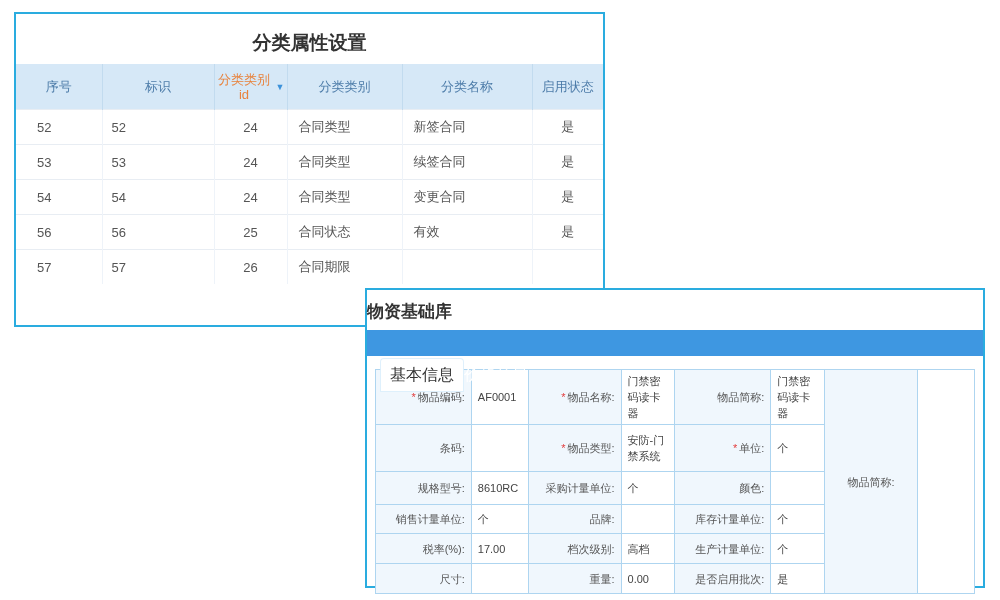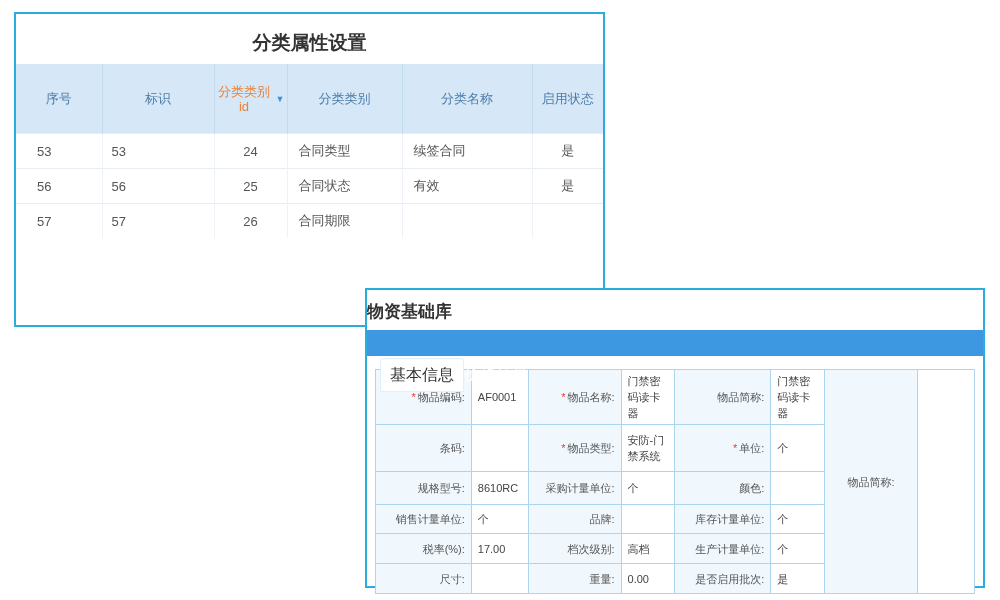--- a/index.html
+++ b/index.html
@@ -19,21 +19,21 @@
   .p1-title{
     height:42px;line-height:42px;text-align:center;
     font-size:19px;font-weight:bold;color:#333;margin-top:8px;
   }
   table.grid{width:100%;border-collapse:collapse;table-layout:fixed;}
   table.grid thead th{
     background:var(--grid_header_bg,#d6e8f7);
     color:var(--grid_header_text,#4d7ca9);
     font-weight:normal;font-size:13px;height:45px;
     border-left:1px solid #c2dbef;text-align:center;vertical-align:middle;
-    padding:12px 2px;
+    padding:0 2px;
   }
   table.grid thead th:first-child{border-left:none;}
   table.grid thead th.sorted{color:var(--sorted_col,#e8823c);}
   .th-sort{display:flex;align-items:center;justify-content:center;}
   .th-sort .lines{width:56px;line-height:15px;}
   .sort-arrow{color:#3c92da;font-size:9px;margin-left:4px;}
   table.grid tbody td{
     height:32px;font-size:13px;color:#555;background:#fff;
     border-top:1px solid #e8edf3;border-left:1px solid #eef3f9;
     overflow:hidden;white-space:nowrap;vertical-align:middle;
@@ -108,25 +108,41 @@
               <span class="sort-arrow">▼</span>
             </span>
           </th>
           <th>分类类别</th>
           <th>分类名称</th>
           <th>启用状态</th>
         </tr>
       </thead>
     <tbody id="cat-body">
         <tr>
+          <td class="c0">52</td>
+          <td class="c1">52</td>
+          <td class="c2">24</td>
+          <td class="c3">合同类型</td>
+          <td class="c4">新签合同</td>
+          <td class="c5">是</td>
+        </tr>
+        <tr>
           <td class="c0">53</td>
           <td class="c1">53</td>
           <td class="c2">24</td>
           <td class="c3">合同类型</td>
           <td class="c4">续签合同</td>
+          <td class="c5">是</td>
+        </tr>
+        <tr>
+          <td class="c0">54</td>
+          <td class="c1">54</td>
+          <td class="c2">24</td>
+          <td class="c3">合同类型</td>
+          <td class="c4">变更合同</td>
           <td class="c5">是</td>
         </tr>
         <tr>
           <td class="c0">56</td>
           <td class="c1">56</td>
           <td class="c2">25</td>
           <td class="c3">合同状态</td>
           <td class="c4">有效</td>
           <td class="c5">是</td>
         </tr>

